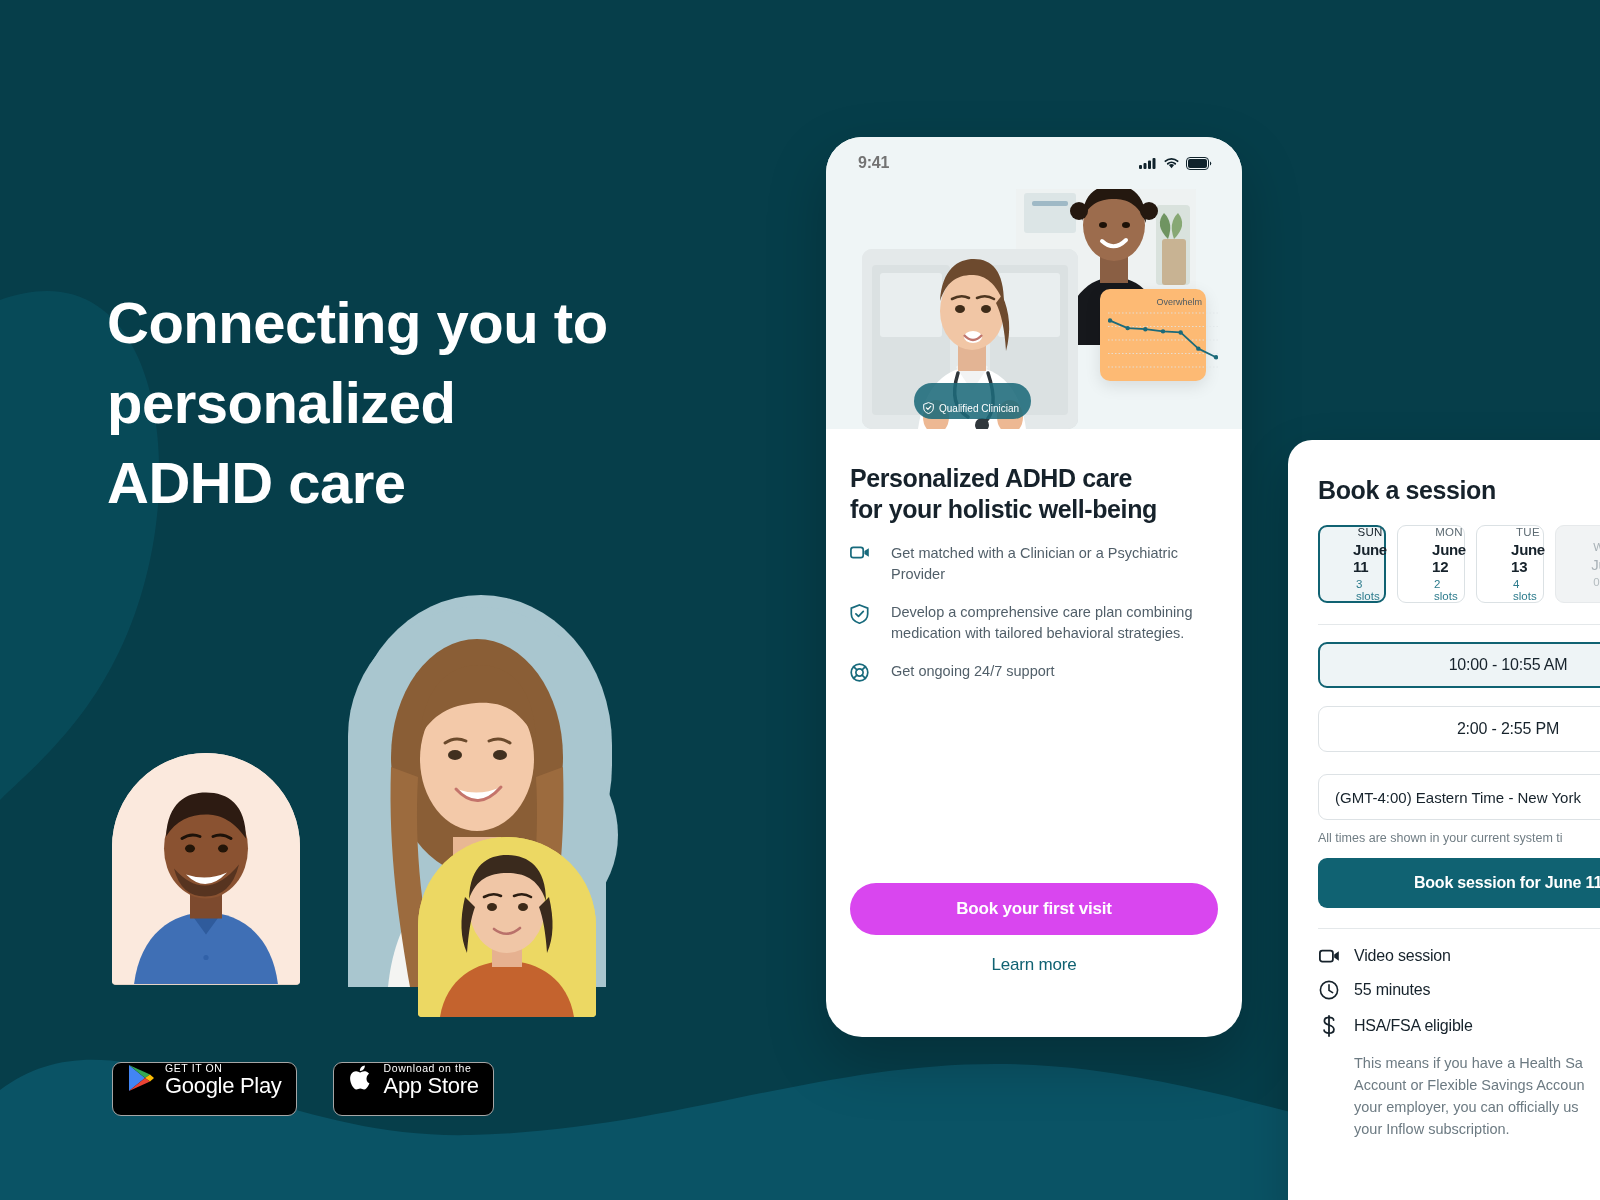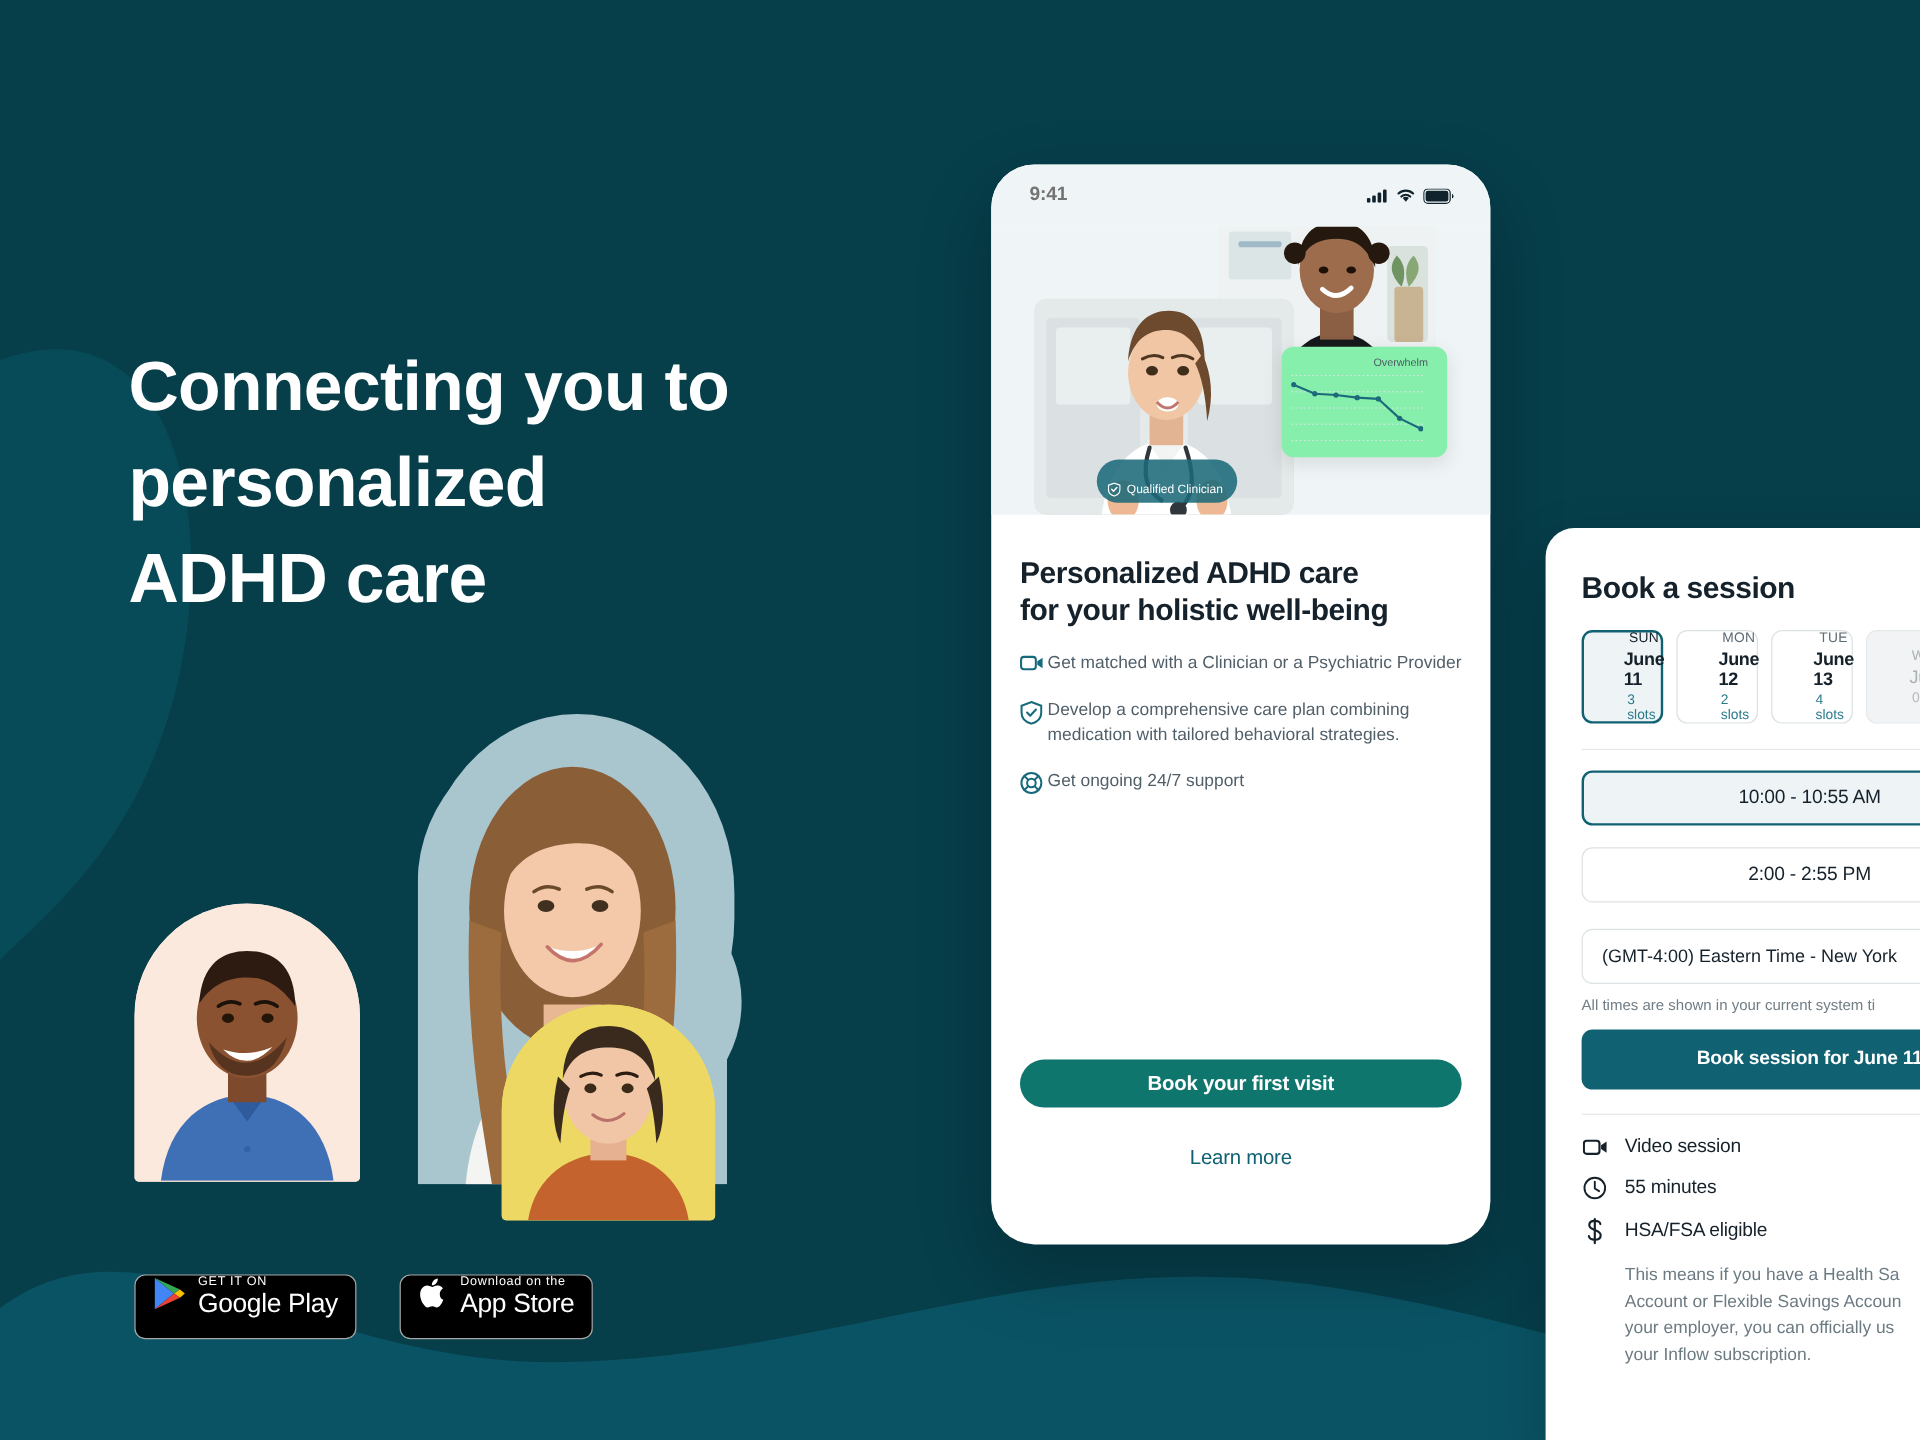--- a/index.html
+++ b/index.html
@@ -109,38 +109,38 @@
   }
   .clinician-badge {
     position:absolute; left:52px; bottom:10px;
     background:rgba(28,106,122,0.88); color:#fff;
     font-size:10px; border-radius:20px;
     padding:19px 12px 5px 9px; display:flex; align-items:center; gap:5px;
     white-space:nowrap;
   }
   .chart-card {
     position:absolute; right:36px; top:100px;
-    width:138px; height:92px; background:#86efac;
+    width:106px; height:92px; background:#fdba74;
     border-radius:10px; box-shadow:0 5px 16px rgba(0,0,0,.10);
-    padding:8px 16px 6px 8px;
+    padding:8px 4px 6px 8px;
   }
   .chart-title { font-size:9px; color:#4d5b63; text-align:right; margin-bottom:2px; }
 
   .phone-body { padding:22px 24px 0 24px; }
   .phone-title {
     font-size:25px; font-weight:bold; color:#16222b;
     line-height:31px; letter-spacing:-0.4px; margin-bottom:18px;margin-top:12px;
   }
-  .feature { display:flex; gap:3px; margin-bottom:17px; }
+  .feature { display:flex; gap:21px; margin-bottom:17px; }
   .feature-ico { flex:0 0 20px; padding-top:2px; }
   .feature-txt { font-size:14.5px; color:#515f69; line-height:21px; }
 
   .cta-primary {
     position:absolute; left:24px; right:24px; top:746px;
-    height:40px; background:#0f766e; color:#fff;
+    height:52px; background:#d946ef; color:#fff;
     border-radius:26px; border:none; cursor:pointer;
     font-size:17px; font-weight:bold; font-family:inherit;
     display:flex; align-items:center; justify-content:center;
     letter-spacing:-0.2px;
   }
   .cta-secondary {
     position:absolute; left:0; right:0; top:818px; text-align:center;
     font-size:17px; font-weight:normal; color:#106272; cursor:pointer;
     letter-spacing:-0.2px;
   }

